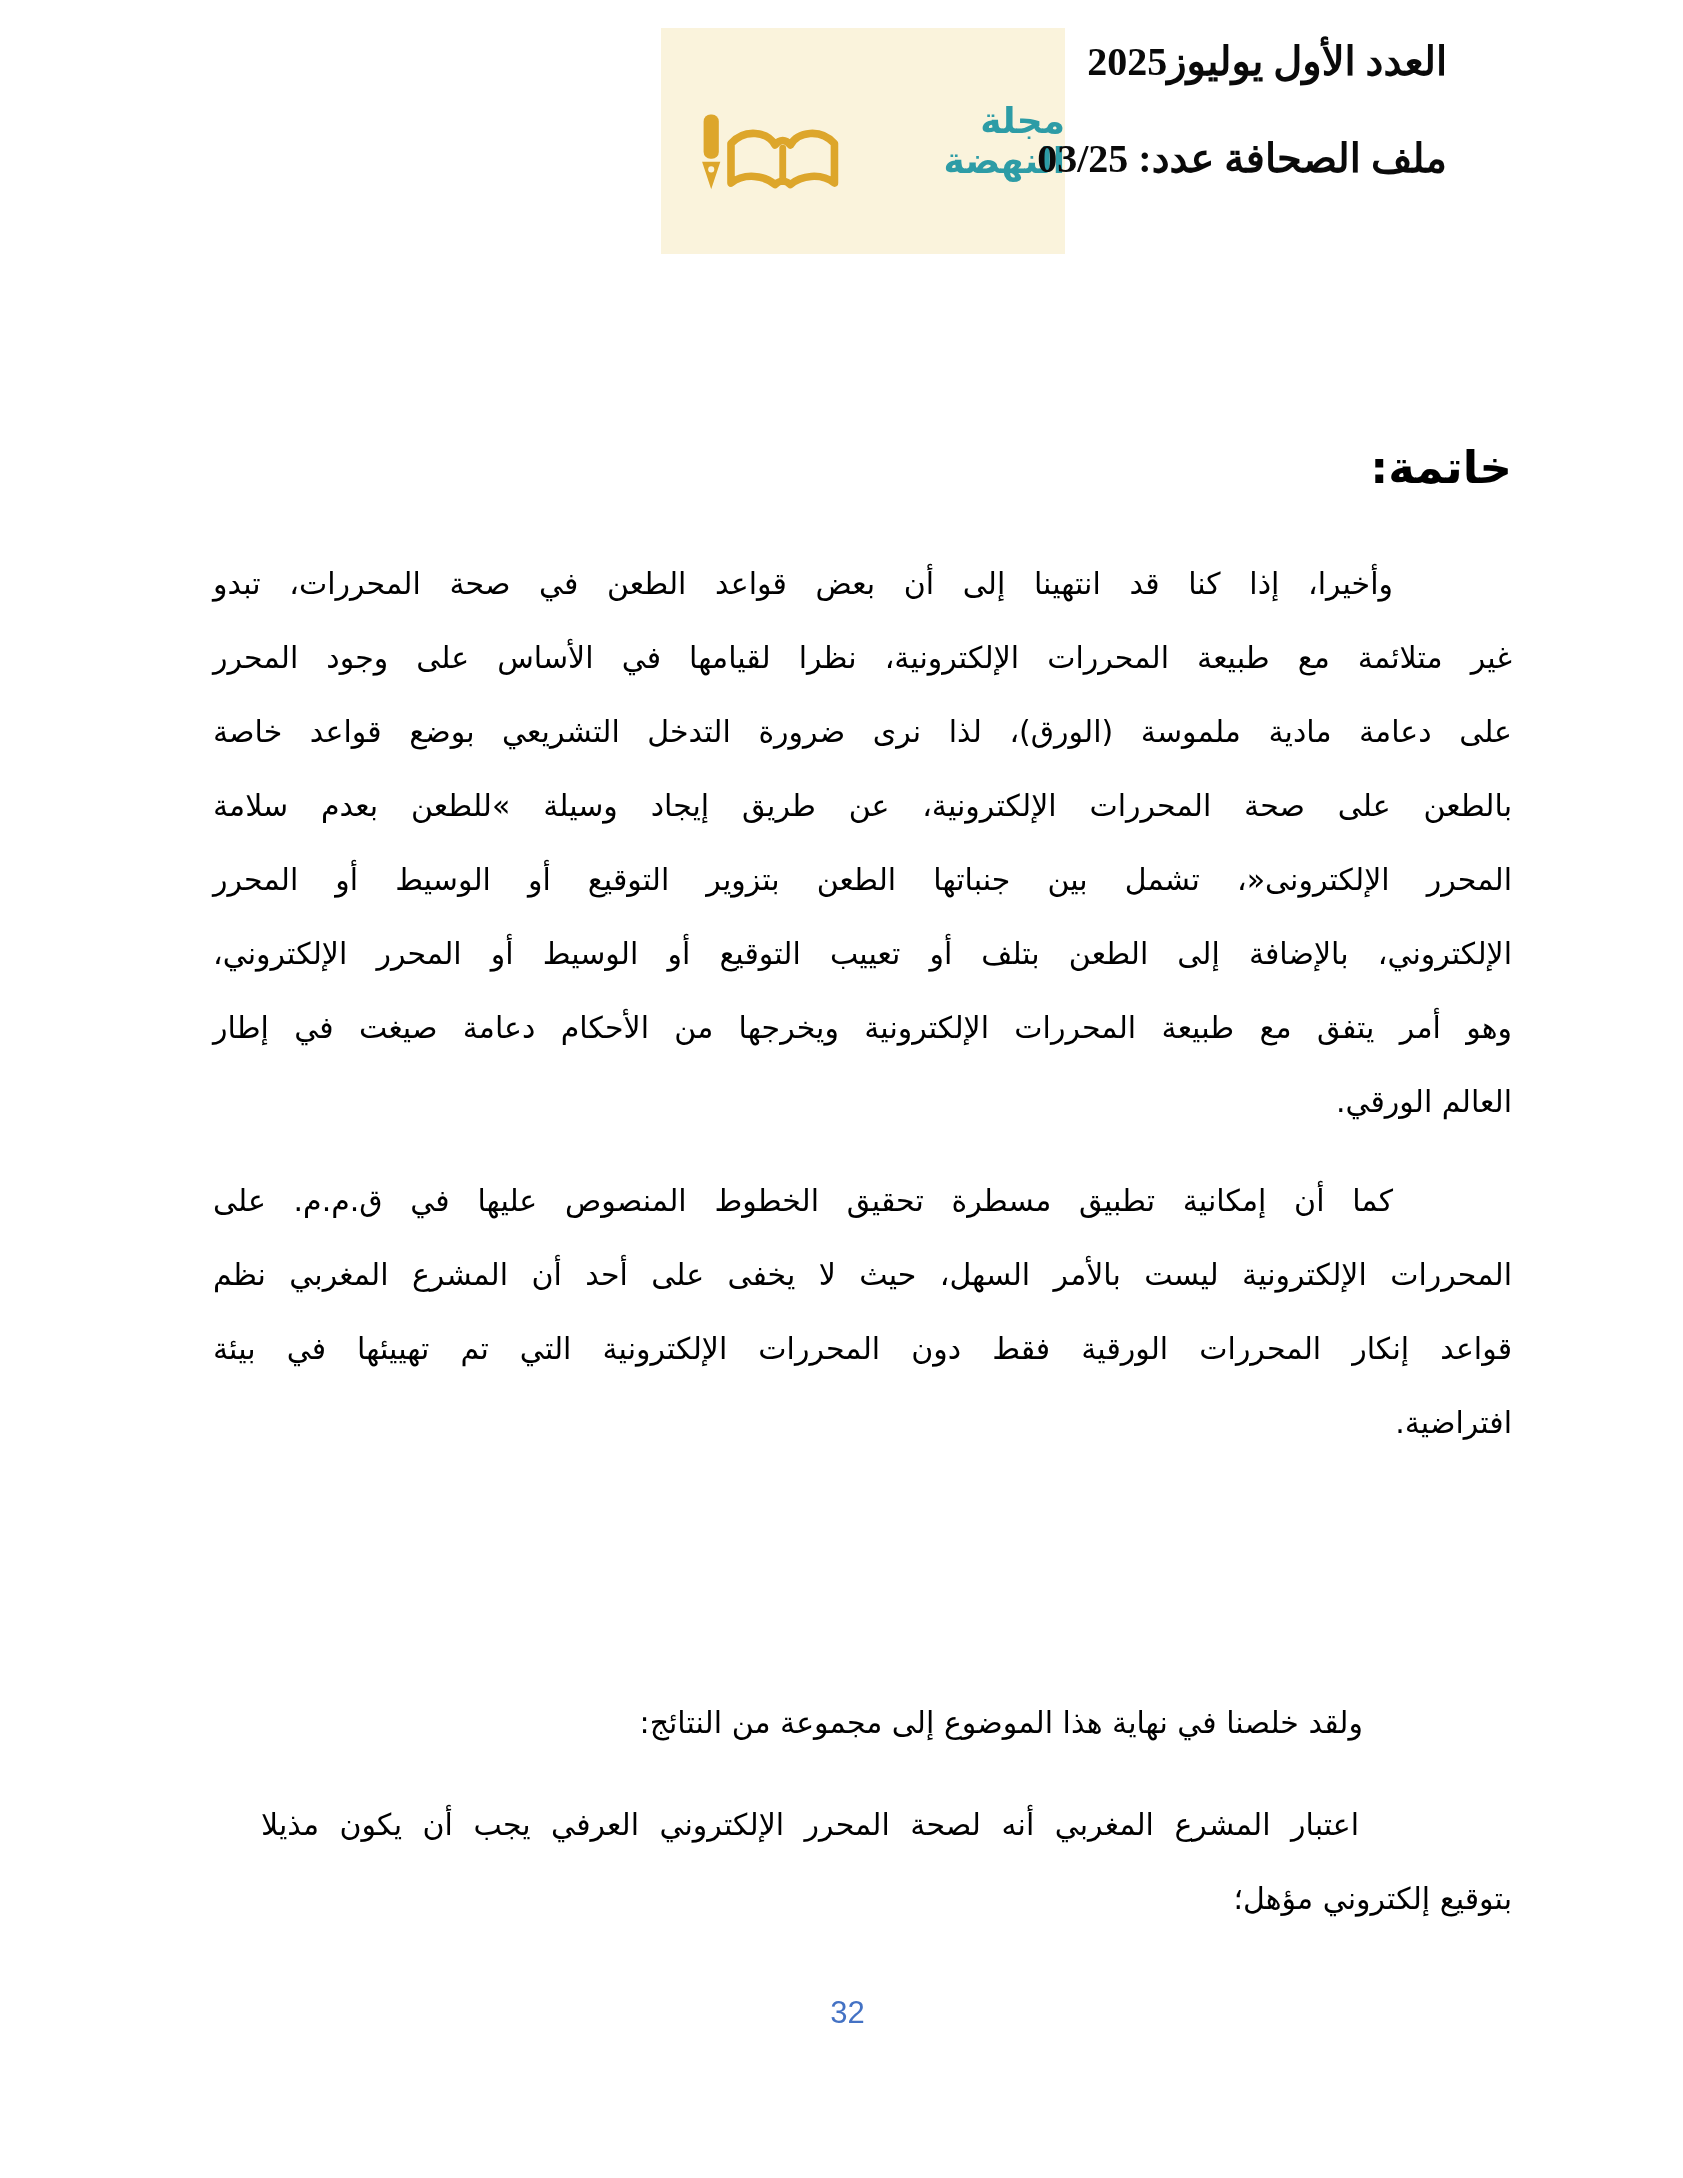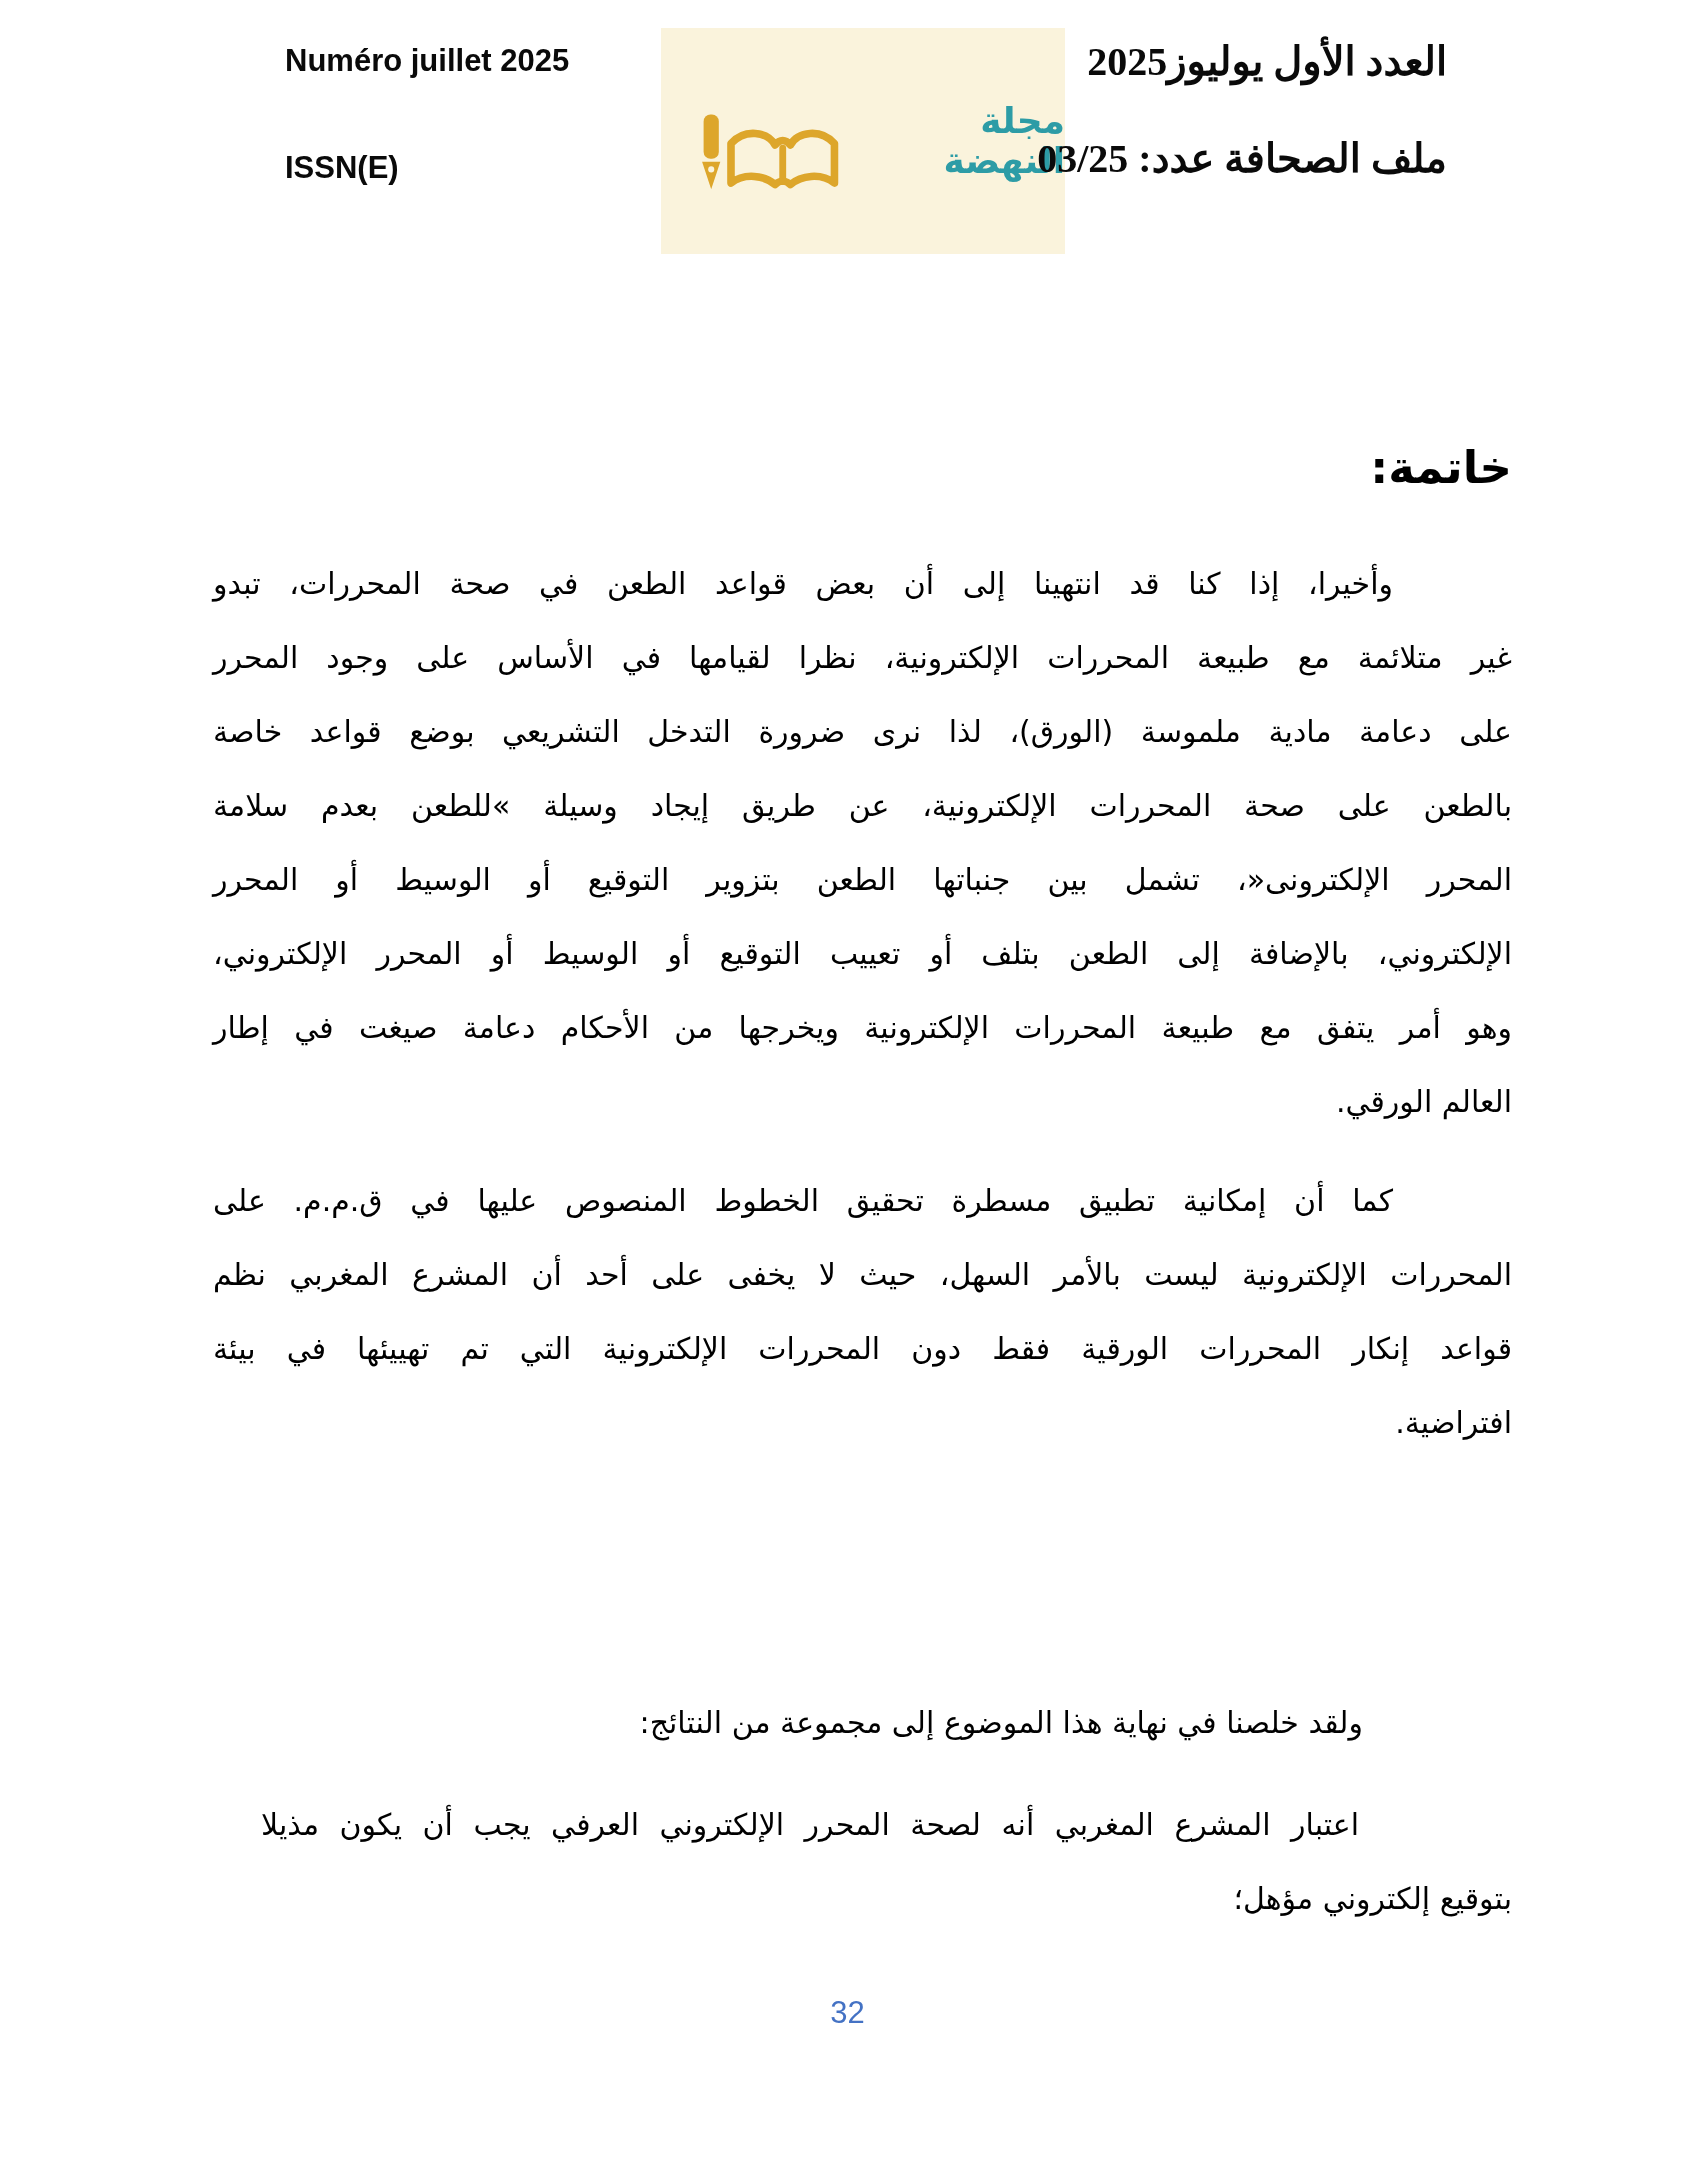--- a/index.html
+++ b/index.html
@@ -47,24 +47,20 @@
   .footer{position:absolute;left:12px;right:0;top:1995px;text-align:center;}
   .page-num{display:inline-block;font-family:"Liberation Sans",sans-serif;font-size:31px;}
 </style>
 </head>
 <body>
 
 <div class="page">
 
   <div class="header">
 
-    <div class="h-left">
-      <div class="l1">Numéro juillet 2025</div>
-      <div class="l2">ISSN(E)</div>
-    </div>
 
     <div class="logo" style="background: rgb(250, 243, 220);">
       <svg viewBox="0 0 260 130" aria-hidden="true" style="color: rgb(221, 166, 43);">
 
         <rect x="56" y="6" width="20" height="58" rx="9" fill="currentColor"></rect>
 
         <path d="M54 68 L78 68 L66 104 Z" fill="currentColor"></path>
         <circle class="nib-hole" cx="66" cy="78" r="4" fill="#FAF3DC"></circle>
 
         <path d="M92 44 C110 24 140 28 150 46 C156 38 164 38 170 46 C180 28 210 24 228 44 L228 96 C210 82 184 86 170 98 C164 92 156 92 150 98 C136 86 110 82 92 96 Z" fill="none" stroke="currentColor" stroke-width="10" stroke-linejoin="round"></path>

